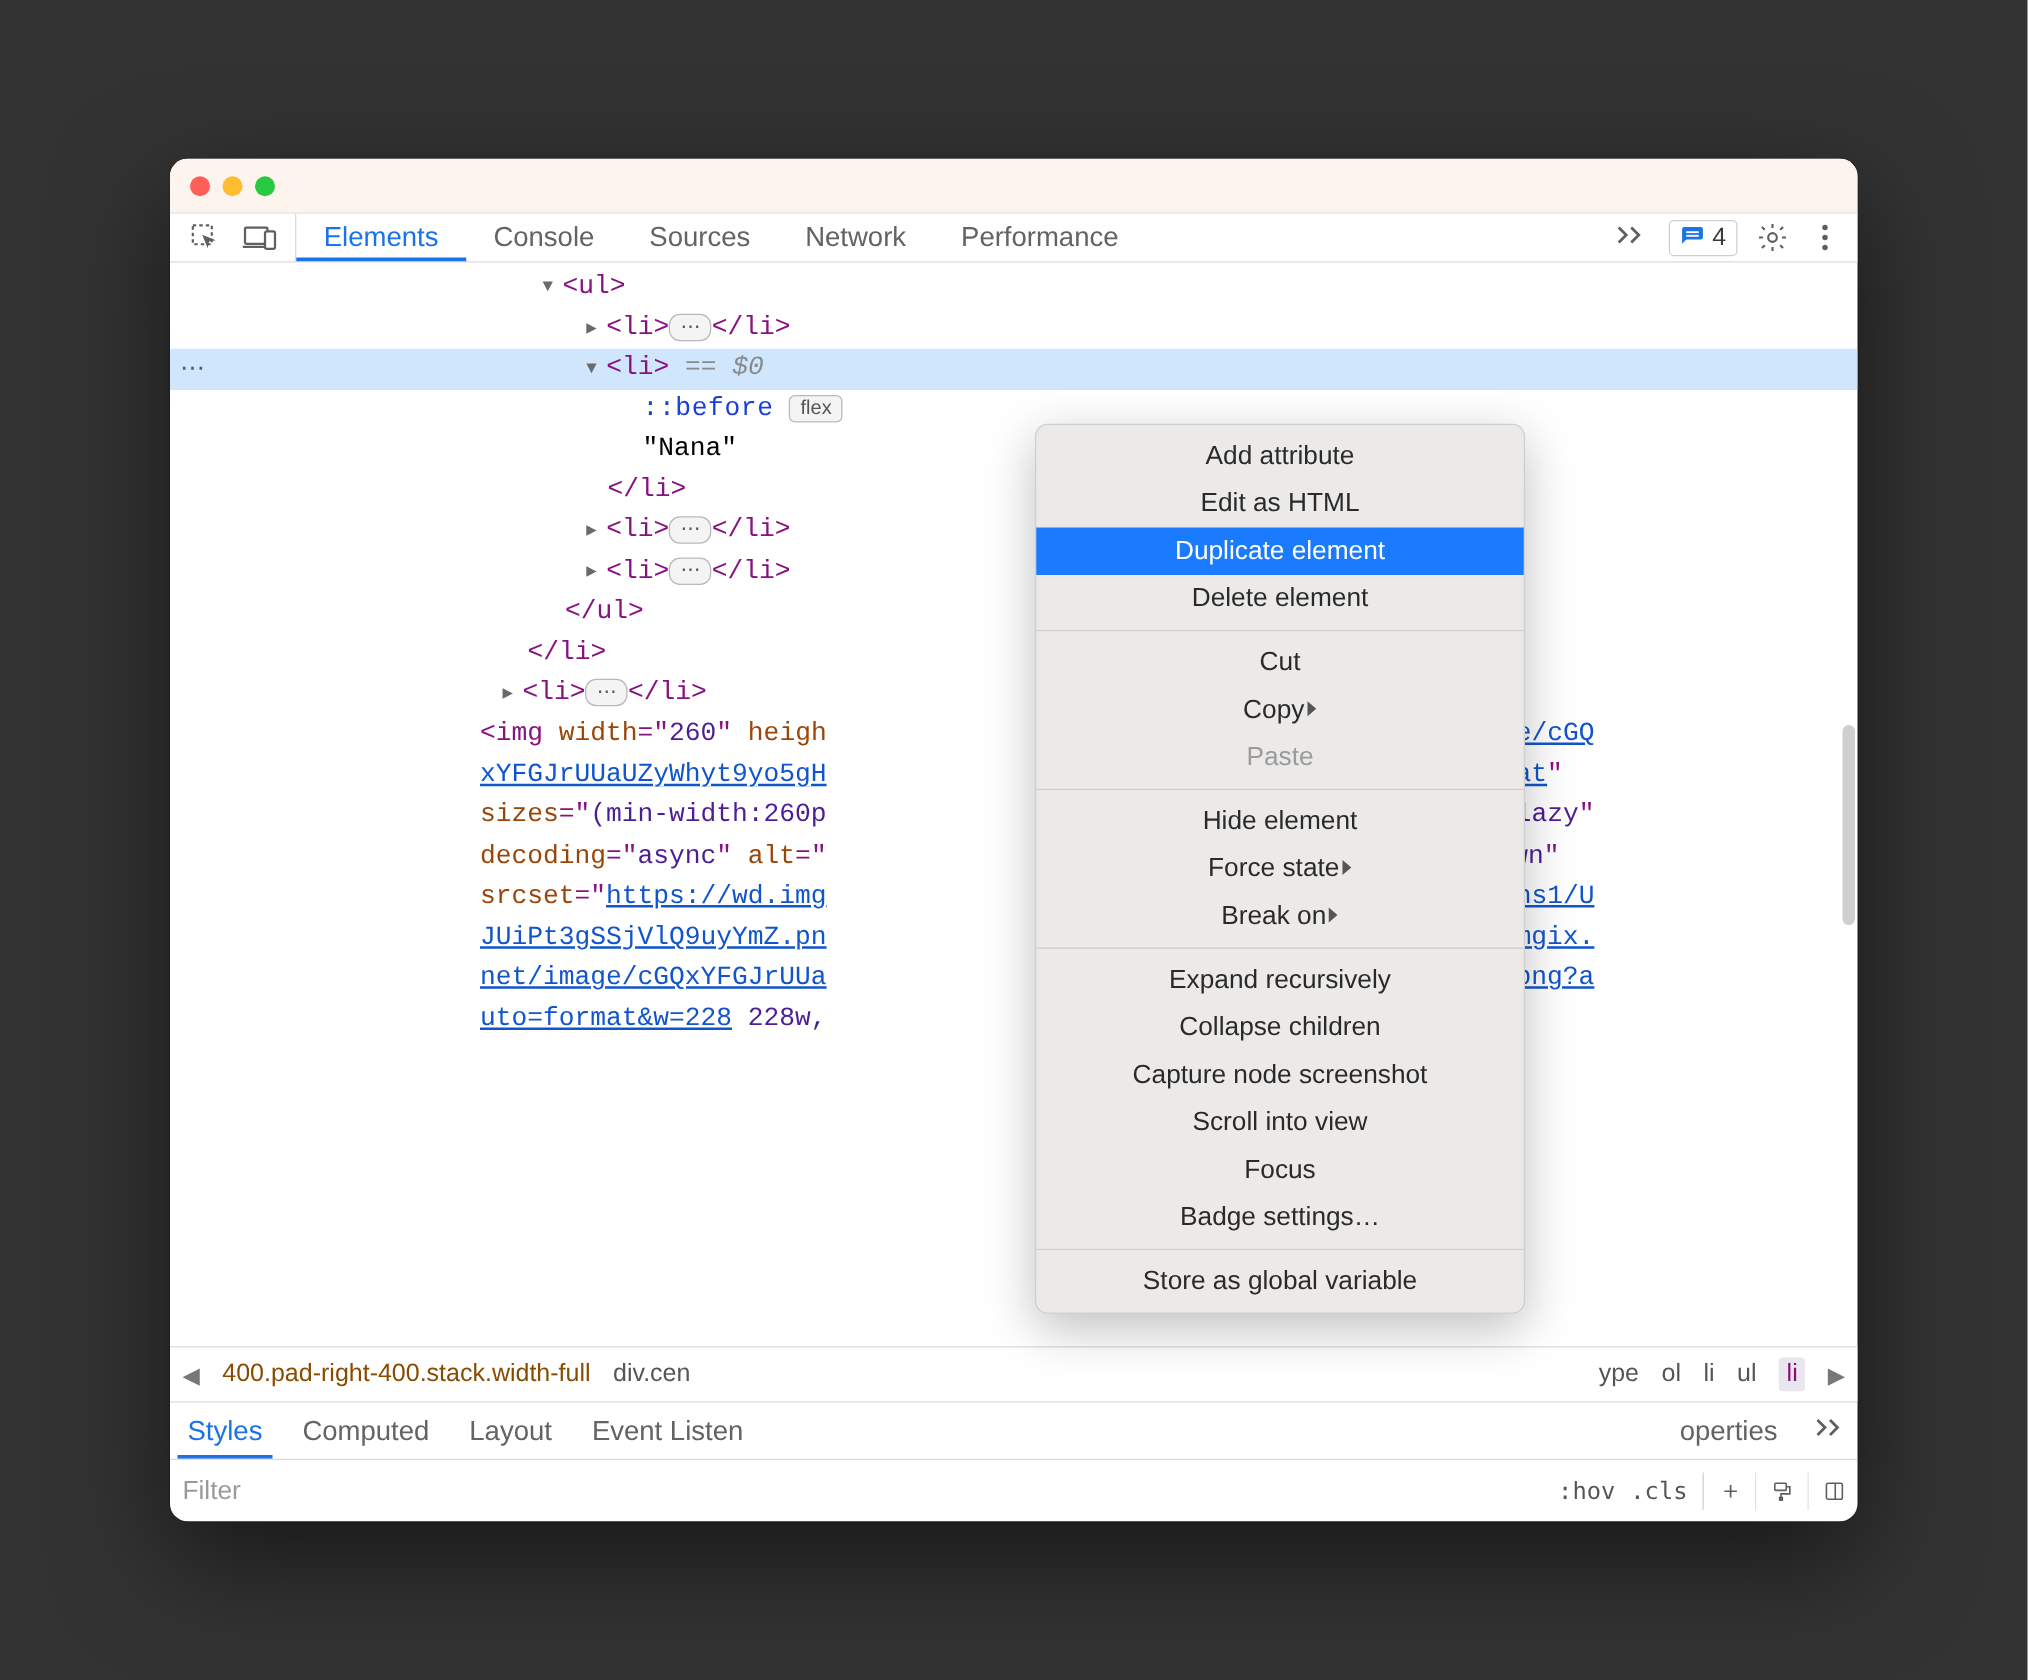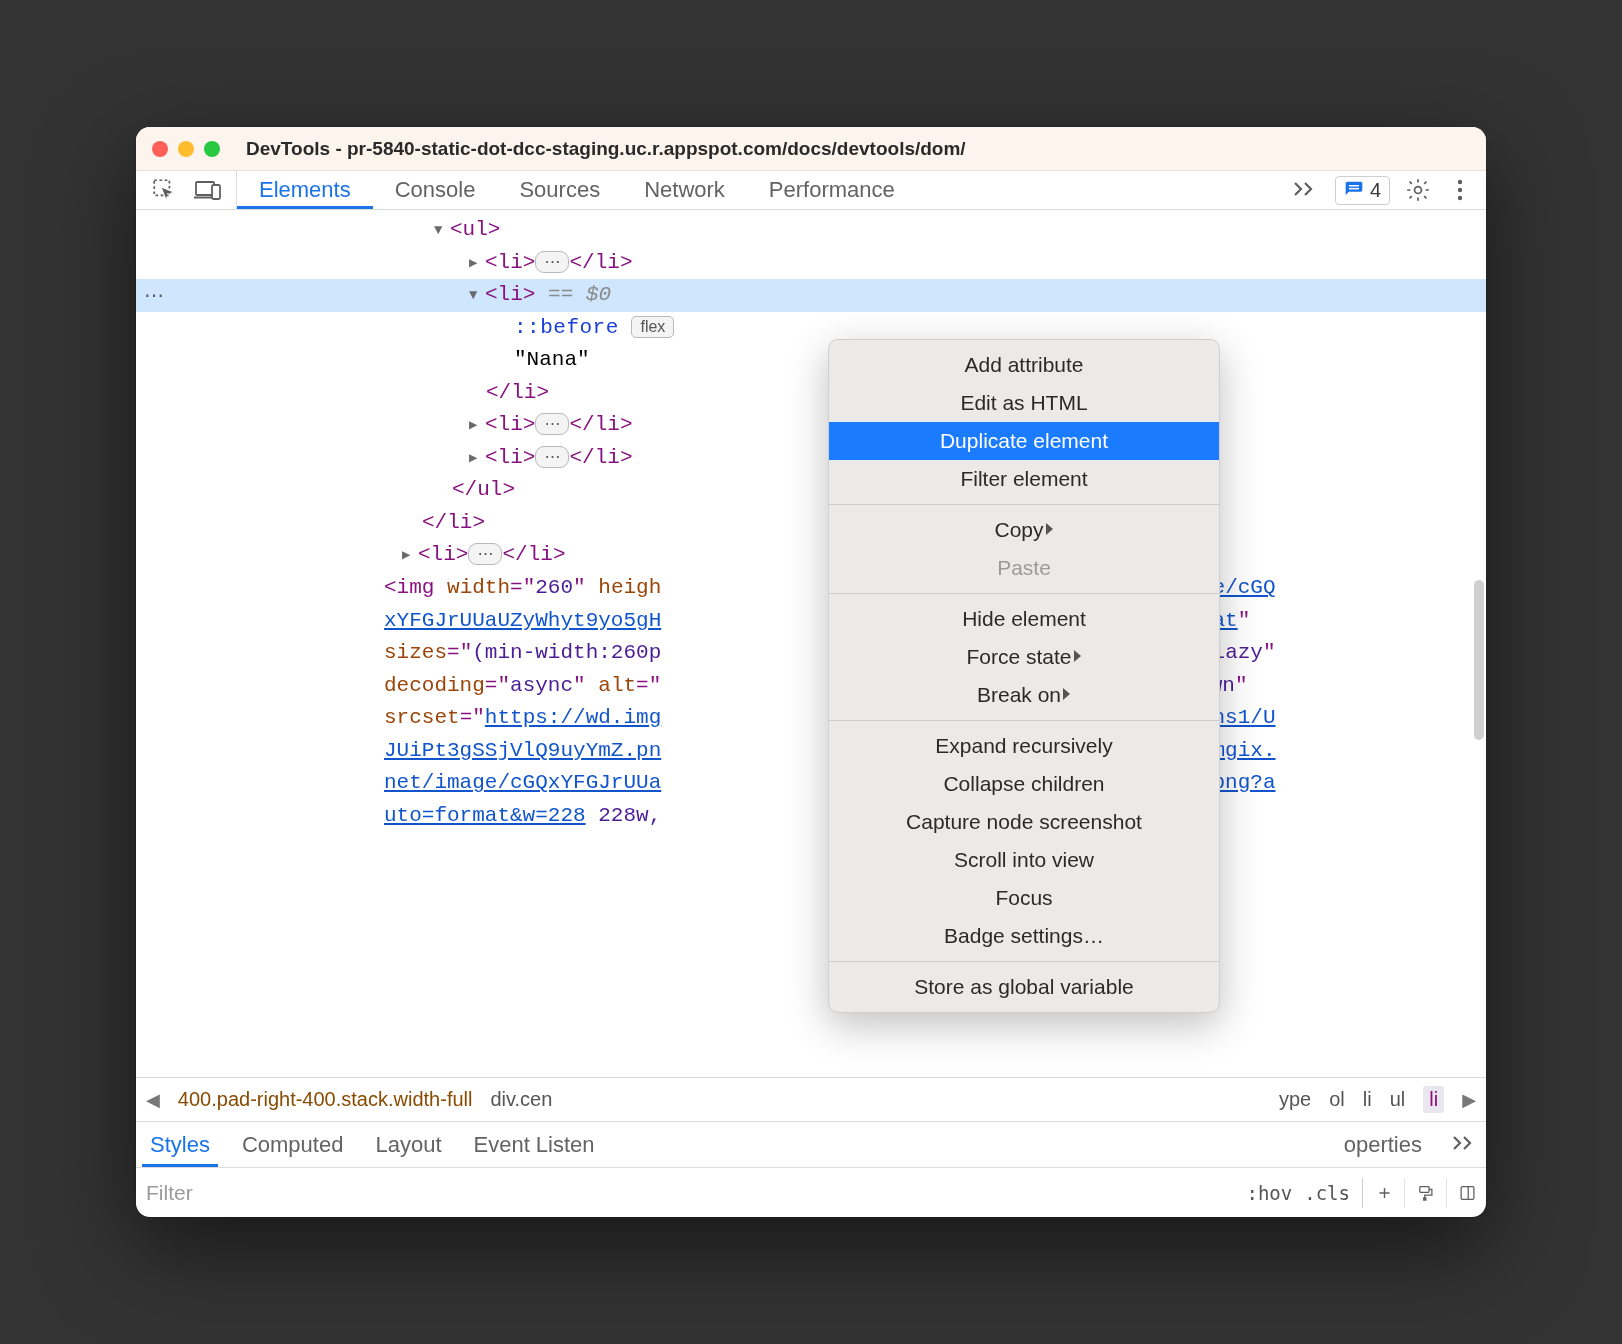--- a/index.html
+++ b/index.html
@@ -150,21 +150,20 @@
 <body>
 
 <div class="window">
 
   <div class="titlebar">
     <div class="traffic">
       <div class="dot red"></div>
       <div class="dot yellow"></div>
       <div class="dot green"></div>
     </div>
-    <div class="title">DevTools - pr-5840-static-dot-dcc-staging.uc.r.appspot.com/docs/devtools/dom/</div>
   </div>
 
   <div class="toolbar">
     <div class="tb-group tb-left">
       <span class="tb-icon">
         <svg width="26" height="26" viewBox="0 0 24 24" fill="none" stroke="currentColor" stroke-width="1.6">
           <rect x="3" y="3" width="14" height="14" stroke-dasharray="2.5 2.3"></rect>
           <path d="M10 10 L20 14 L15 15 L14 20 Z" fill="currentColor" stroke="none"></path>
         </svg>
       </span>
@@ -306,23 +305,26 @@
       <div class="cm-item">
         <span>Add attribute</span>
       </div>
       <div class="cm-item">
         <span>Edit as HTML</span>
       </div>
       <div class="cm-item selected">
         <span>Duplicate element</span>
       </div>
       <div class="cm-item">
-        <span>Filter element</span>
+        <span>Delete element</span>
       </div>
       <div class="cm-sep"></div>
+      <div class="cm-item">
+        <span>Cut</span>
+      </div>
       <div class="cm-item">
         <span>Copy</span>
         <span class="cm-arrow"><svg width="10" height="14" viewBox="0 0 10 14">
             <path d="M2 1 L9 7 L2 13 Z" fill="currentColor"></path>
           </svg></span>
       </div>
       <div class="cm-item disabled">
         <span>Paste</span>
       </div>
       <div class="cm-sep"></div>

